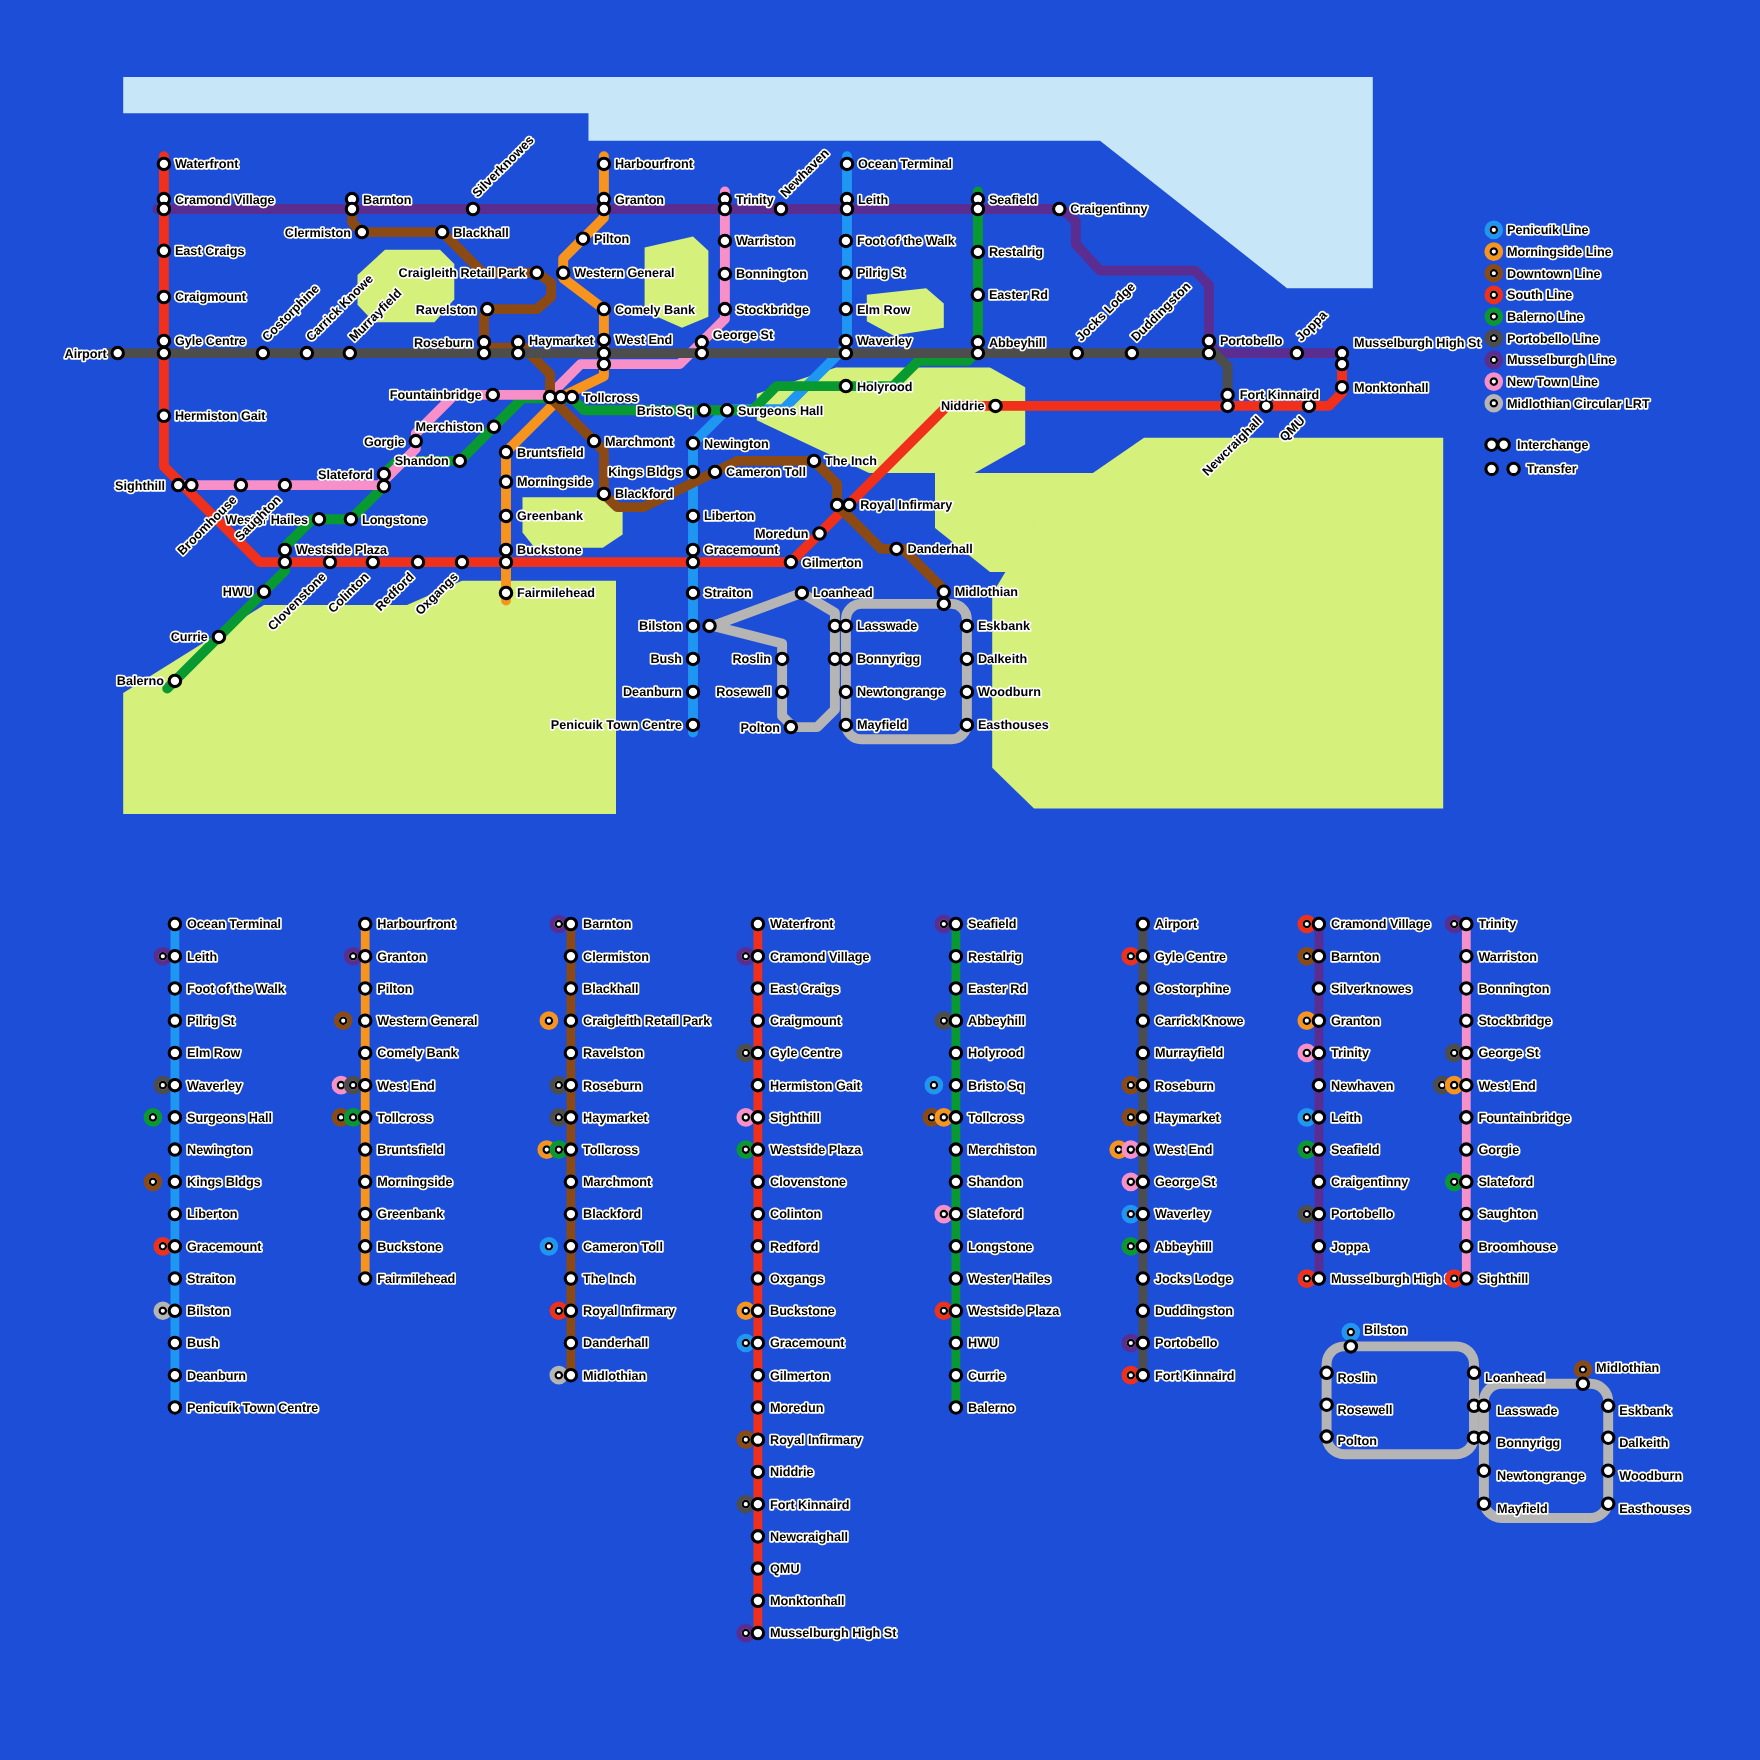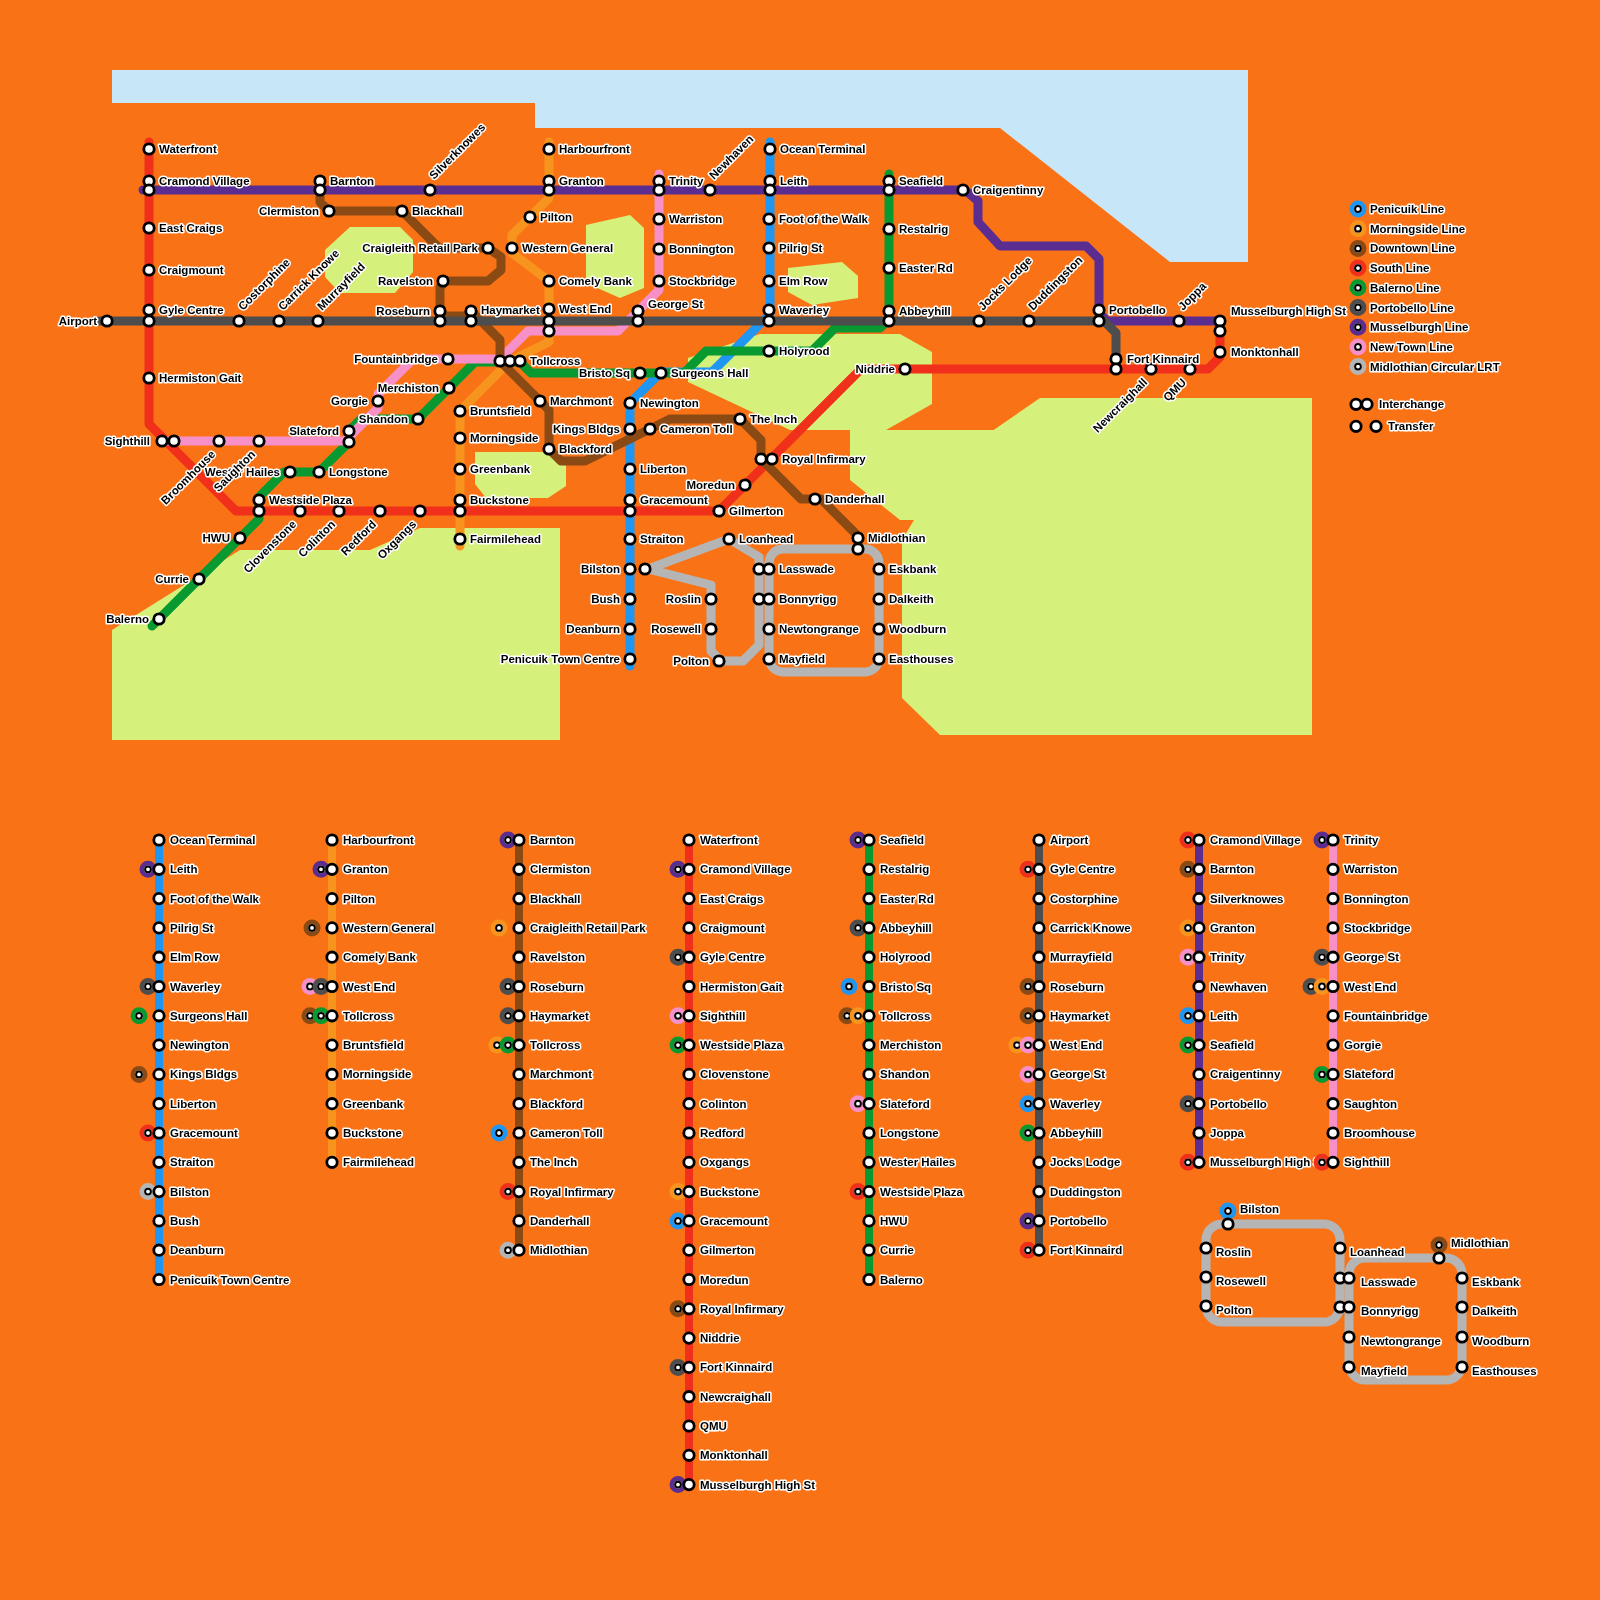--- a/index.html
+++ b/index.html
@@ -1,16 +1,16 @@
 <!DOCTYPE html>
 <html><head>
 <meta charset="utf-8">
 <style>
   html,body{margin:0;padding:0;background:#ffffff;}
-  #stage{position:relative;width:1600px;height:1600px;background:#f97316;overflow:hidden;}
+  #stage{position:relative;width:1600px;height:1600px;background:#1d4ed8;overflow:hidden;}
   svg{display:block;}
   text{font-family:"Liberation Sans","DejaVu Sans",sans-serif;font-weight:bold;fill:#000;}
 </style>
 </head>
 <body>
 
 <div id="stage">
   <svg id="map-svg" width="1600" height="1600" viewBox="0 0 1600 1600">
     <g id="layer-water">
         <polygon points="112,70 1248,70 1248,262 1170,262 1000,128 535,128 535,103 112,103" fill="#C7E7F8"></polygon>

